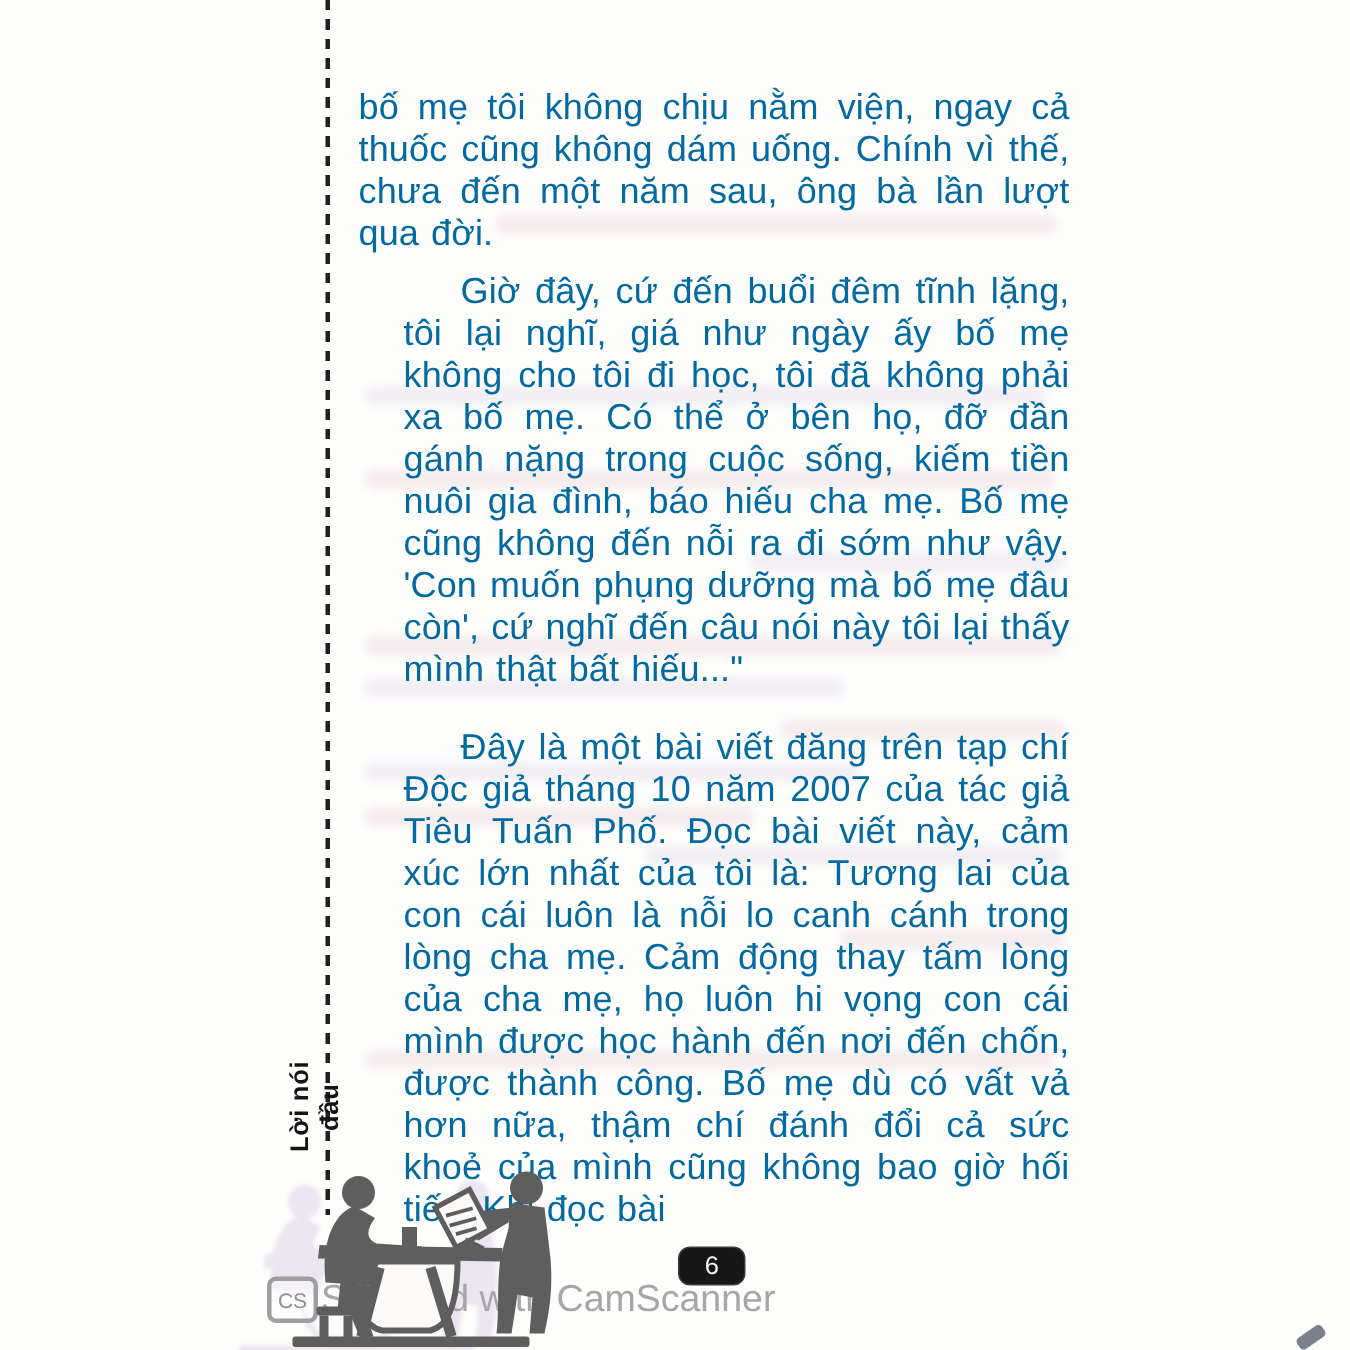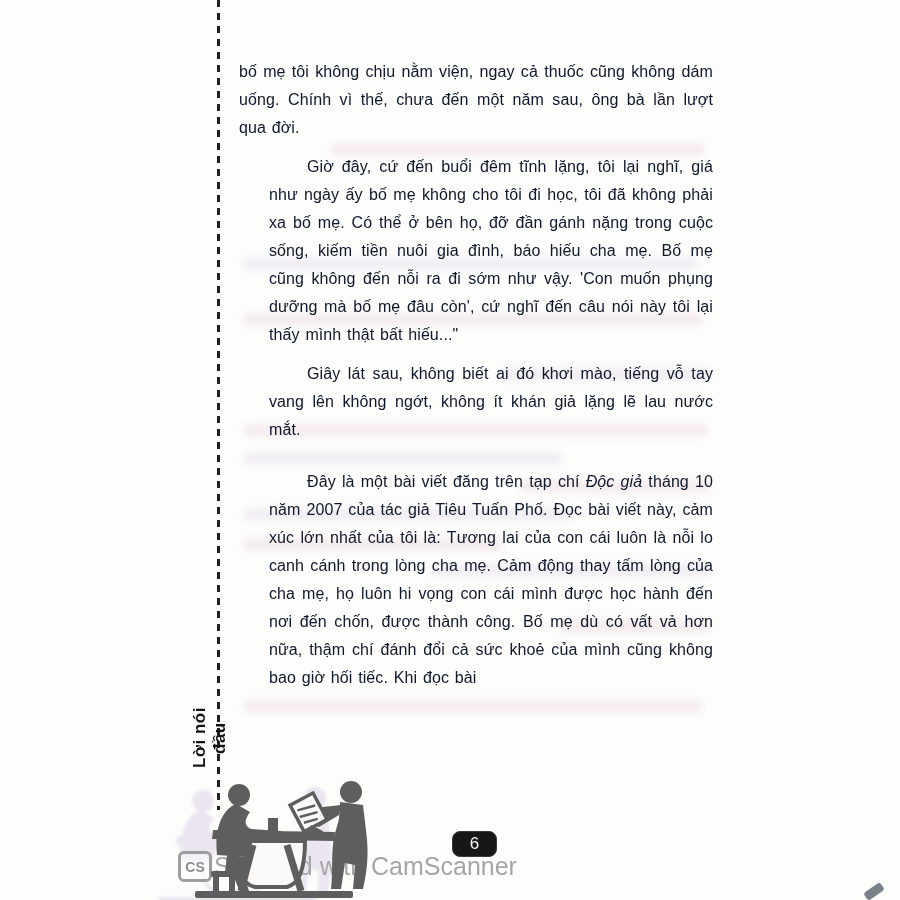--- a/index.html
+++ b/index.html
@@ -58,42 +58,42 @@
     z-index: 4;
     text-align: center;
   }
 
   
   .text-column {
     position: absolute;
     left: 239px; top: 58px;
     width: 474px;
     z-index: 2;
-    font-size: 16px;
+    font-size: 24px;
     line-height: 28px;
-    color: #0f172a;
+    color: #0369a1;
     word-spacing: 1.2px;
     letter-spacing: 0.1px;
   }
   .text-column p { margin: 0 0 11px 0; text-align: justify; }
   .text-column p.indent { text-indent: 38px; margin-left: 30px; }
   .text-column p.gap-before { margin-top: 24px; }
-  .magazine-name { font-style: italic; }
+  .magazine-name { }
 
   
   .cs-badge {
     position: absolute;
     left: 178px; top: 851px;
     width: 28px; height: 25px;
     border: 3px solid #9e9e9e;
     border-radius: 6px;
     background: rgba(255,255,255,0.5);
     color: #8f8f8f;
     font-size: 14px;
-    font-weight: bold;
+    font-weight: normal;
     display: flex; align-items: center; justify-content: center;
     z-index: 2;
   }
   .watermark-text {
     position: absolute;
     left: 214px; top: 852px;
     font-size: 25px;
     color: #a6a6a6;
     z-index: 2;
     white-space: nowrap;
@@ -165,21 +165,20 @@
     <div class="smudge pinkish  s12"></div>
   </div>
 
   <div class="divider-line"></div>
 
   <div class="section-label">Lời nói đầu</div>
 
   <div class="text-column">
     <p>bố mẹ tôi không chịu nằm viện, ngay cả thuốc cũng không dám uống. Chính vì thế, chưa đến một năm sau, ông bà lần lượt qua đời.</p>
     <p class="indent">Giờ đây, cứ đến buổi đêm tĩnh lặng, tôi lại nghĩ, giá như ngày ấy bố mẹ không cho tôi đi học, tôi đã không phải xa bố mẹ. Có thể ở bên họ, đỡ đần gánh nặng trong cuộc sống, kiếm tiền nuôi gia đình, báo hiếu cha mẹ. Bố mẹ cũng không đến nỗi ra đi sớm như vậy. 'Con muốn phụng dưỡng mà bố mẹ đâu còn', cứ nghĩ đến câu nói này tôi lại thấy mình thật bất hiếu..."</p>
-    <p class="indent">Giây lát sau, không biết ai đó khơi mào, tiếng vỗ tay vang lên không ngớt, không ít khán giả lặng lẽ lau nước mắt.</p>
     <p class="indent gap-before"><span>Đây là một bài viết đăng trên tạp chí </span><span class="magazine-name">Độc giả</span><span> tháng 10 năm 2007 của tác giả Tiêu Tuấn Phố. Đọc bài viết này, cảm xúc lớn nhất của tôi là: Tương lai của con cái luôn là nỗi lo canh cánh trong lòng cha mẹ. Cảm động thay tấm lòng của cha mẹ, họ luôn hi vọng con cái mình được học hành đến nơi đến chốn, được thành công. Bố mẹ dù có vất vả hơn nữa, thậm chí đánh đổi cả sức khoẻ của mình cũng không bao giờ hối tiếc. Khi đọc bài</span></p>
   </div>
 
   <div class="illustration-ghost">
     <svg viewBox="0 0 205 124" aria-hidden="true">
       <rect x="12" y="116" width="158" height="7" rx="2" fill="currentColor"></rect>
       <path d="M30 55 L152 57 L151 66 L29 64 Z" fill="currentColor"></path>
       <path d="M52 66 C53 96 60 110 72 112 L104 112 C116 109 122 94 122 66 Z" fill="none" stroke="currentColor" stroke-width="4"></path>
       <circle cx="56" cy="20" r="11" fill="currentColor"></circle>
       <path d="M34 80 C31 52 40 34 53 29 L67 37 C61 45 61 51 68 54 L98 56 Q103 58 101 64 L70 66 L64 82 Z" fill="currentColor"></path>

